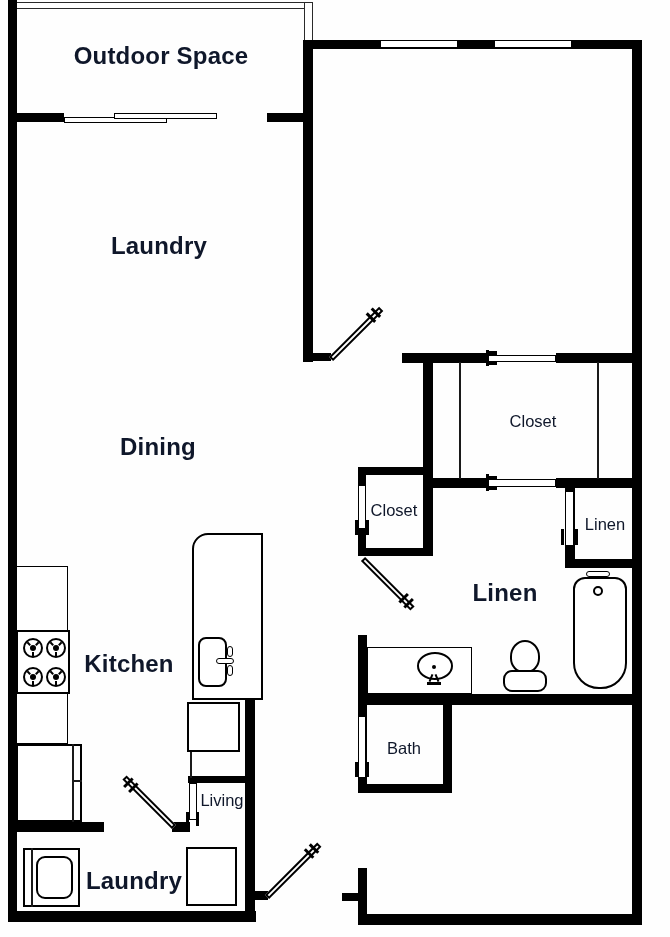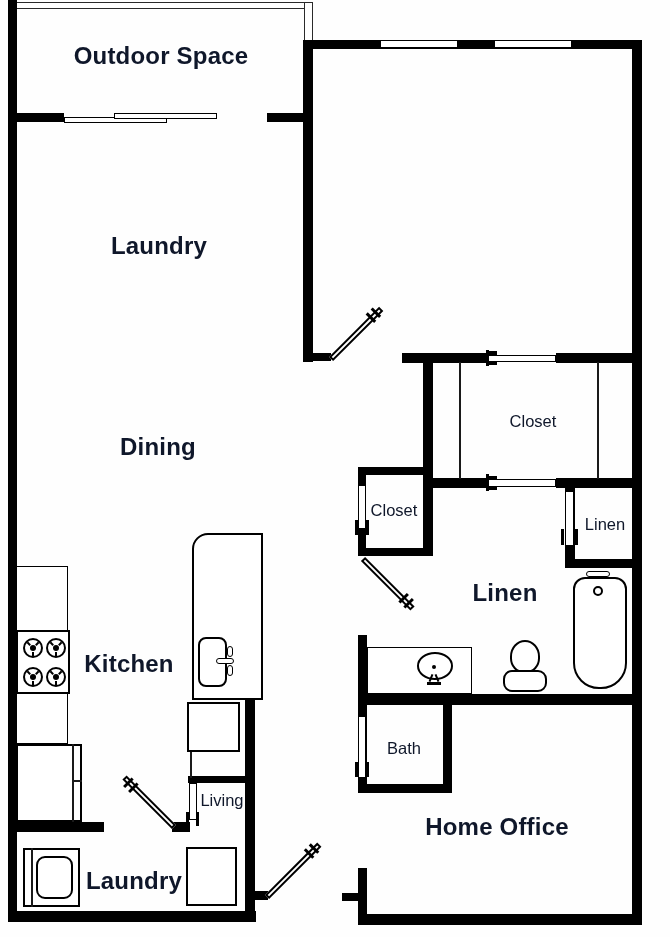--- a/index.html
+++ b/index.html
@@ -176,16 +176,15 @@
   <div class="lbl" style="left:161px;top:56px;">Outdoor Space</div>
   <div class="lbl" style="left:159px;top:246px;">Laundry</div>
   <div class="lbl" style="left:158px;top:447px;">Dining</div>
   <div class="lbl sm" style="left:533px;top:421px;">Closet</div>
   <div class="lbl sm" style="left:394px;top:510px;">Closet</div>
   <div class="lbl sm" style="left:605px;top:524px;">Linen</div>
   <div class="lbl" style="left:505px;top:593px;">Linen</div>
   <div class="lbl" style="left:129px;top:664px;">Kitchen</div>
   <div class="lbl sm" style="left:404px;top:748px;">Bath</div>
   <div class="lbl sm" style="left:222px;top:800px;">Living</div>
-  <div class="lbl" style="left:497px;top:827px;">Home Office</div>
   <div class="lbl" style="left:134px;top:881px;">Laundry</div>
 
 </div>
 
 </body></html>

